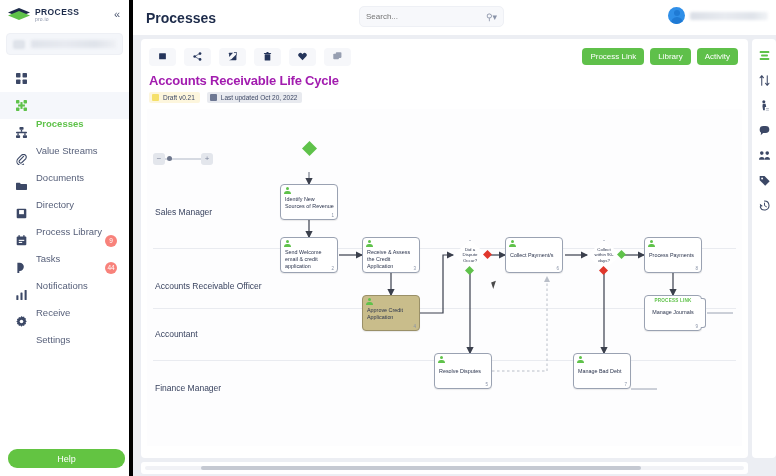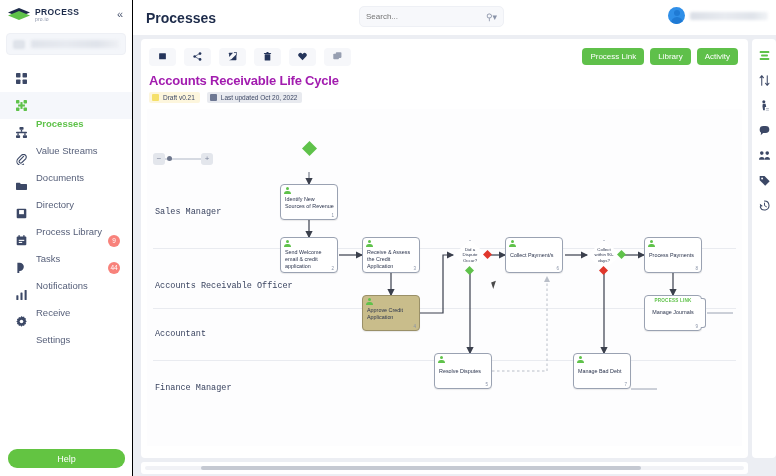--- a/index.html
+++ b/index.html
@@ -8,21 +8,21 @@
     font-family: "Liberation Sans", sans-serif;
     background: #eceef3;
     overflow: hidden;
   }
   .app { position: relative; width: 776px; height: 476px; display: flex; }
 
   
   .sidebar {
     width: 133px; height: 476px;
     background: #ffffff;
-    border-right: 1px solid #000000;
+    border-right: 4px solid #000000;
     position: relative;
     flex: 0 0 133px;
   }
   .sb-logo {
     height: 30px; display: flex; align-items: center;
     padding: 0 8px; gap: 5px;
   }
   .logo-mark {
     width: 22px; height: 16px; position: relative; flex: 0 0 22px;
   }
@@ -166,21 +166,21 @@
     color: #7d869c; font-size: 8px; display:flex; align-items:center; justify-content:center;
     cursor: pointer; line-height: 1;
   }
   .ztrack { width: 36px; height: 1.5px; background: #d6dae2; position: relative; }
   .zknob {
     position: absolute; left: 2px; top: -2px; width: 5px; height: 5px;
     border-radius: 50%; background: #6d768c; cursor: pointer;
   }
 
   .lanes { position: absolute; left: 6px; right: 6px; top: 68px; }
-  .lane { position: relative; border-top: 1px solid #e9ebf0; font-family: Liberation Mono, monospace; }
+  .lane { position: relative; border-top: 1px solid #e9ebf0; }
   .lane:first-child { border-top: 0; }
   .lane-label {
     position: absolute; left: 2px; font-size: 8.5px; color: #39435f;
   }
 
   .node {
     position: absolute; background: #fff; border: 1px solid #9aa2b2;
     border-radius: 4px; box-shadow: 0 1px 1px rgba(0,0,0,.08);
   }
   .node.task { width: 58px; height: 36px; }

